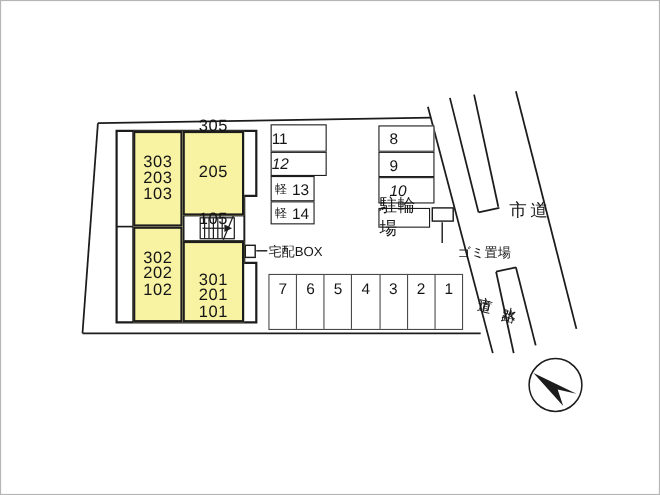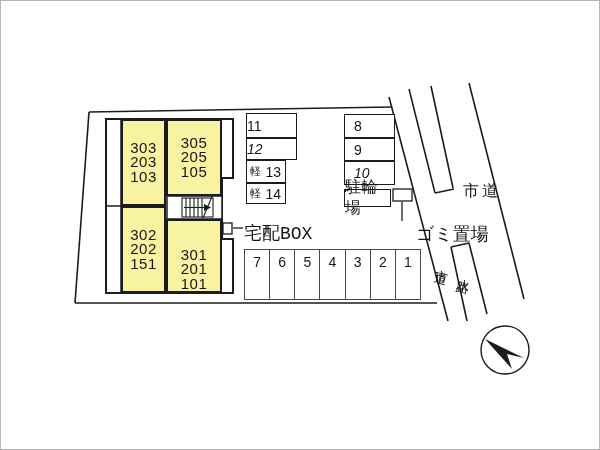--- a/index.html
+++ b/index.html
@@ -28,21 +28,21 @@
     font-size:16px;letter-spacing:0.5px;
   }
   .row-wrap{
     border:1px solid #4a4a4a;display:flex;background:#fff;
   }
   .row-cell{
     flex:1;border-right:1px solid #4a4a4a;text-align:center;
     font-size:14px;padding-top:4px;
   }
   .row-cell:last-child{border-right:none;}
-  .lbl{font-size:18px;white-space:nowrap;font-family:Liberation Mono, monospace;}
+  .lbl{font-size:12px;white-space:nowrap;}
   .lbl-big{font-size:16px;letter-spacing:3px;white-space:nowrap;}
   .vtext{
     writing-mode:vertical-rl;text-orientation:upright;
     font-size:13px;letter-spacing:2px;white-space:nowrap;
   }
 </style>
 </head>
 <body>
 
 <div id="canvas">
@@ -93,29 +93,29 @@
       <circle cx="504" cy="349" r="24" fill="#ffffff" stroke="#1c1c1c" stroke-width="1.4"></circle>
       <polygon points="484,338 523,357 506,353 511,368" fill="#1c1c1c"></polygon>
     </g>
   </svg>
 
   <div class="abs unit" style="left:120px;top:118px;width:45px;height:87px;">
     <div>303</div>
     <div>203</div>
     <div>103</div>
   </div>
-  <div class="abs unit" style="left:165px;top:118px;width:56px;height:77px;">
+  <div class="abs unit" style="left:165px;top:118px;width:56px;height:77px;gap:28px;">
     <div>305</div>
     <div>205</div>
     <div>105</div>
   </div>
   <div class="abs unit" style="left:120px;top:205px;width:45px;height:87px;">
     <div>302</div>
     <div>202</div>
-    <div>151</div>
+    <div>102</div>
   </div>
   <div class="abs unit" style="left:165px;top:218px;width:56px;height:74px;justify-content:flex-end;">
     <div>301</div>
     <div>201</div>
     <div>101</div>
   </div>
 
   <div class="abs lbl" style="left:243px;top:220px;">宅配BOX</div>
 
   <div class="abs pbox right" style="left:245px;top:112px;width:51px;height:25px;">

